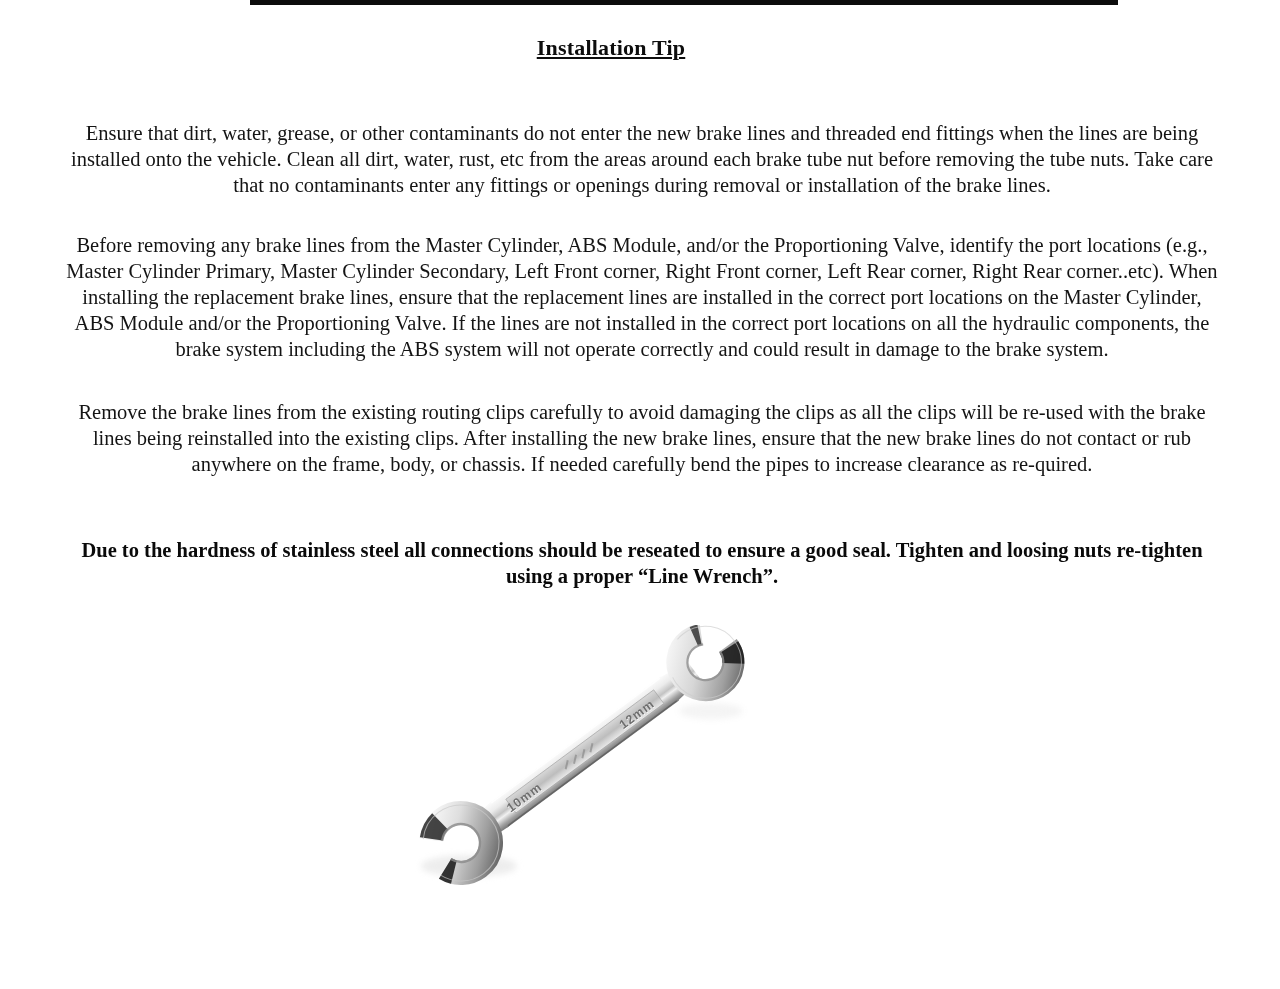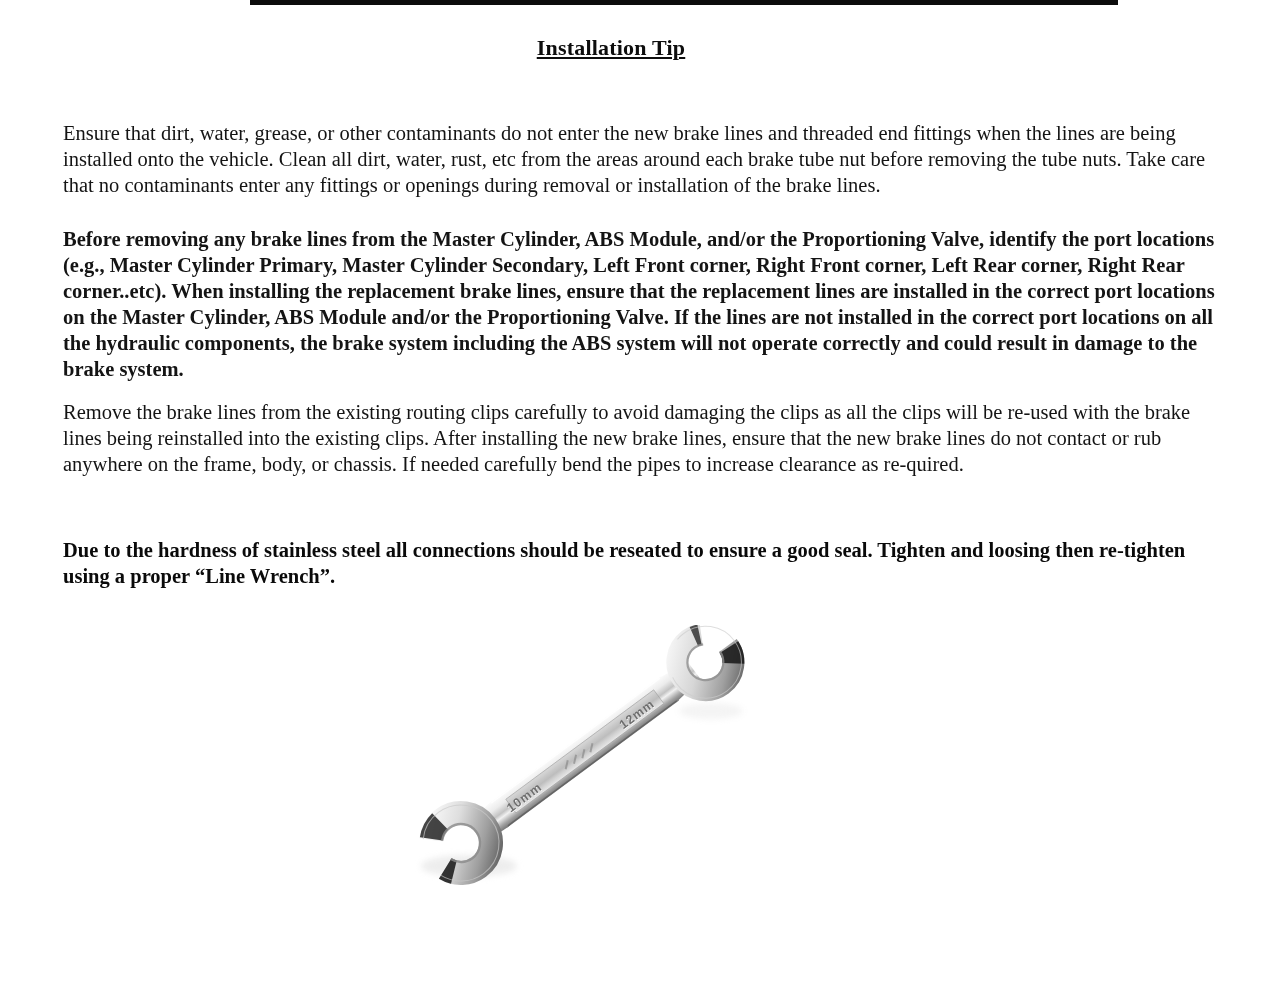--- a/index.html
+++ b/index.html
@@ -41,25 +41,25 @@
     text-decoration: underline;
     letter-spacing: 0.2px;
     color: #0d0d0d;
   }
   .body-text {
     position: absolute;
     left: 63px;
     width: 1158px;
     font-size: 20.5px;
     line-height: 26px;
-    text-align: left;
+    text-align: center;
     color: #141414;
   }
   .p1 { top: 99px; }
-  .p2 { top: 205px; font-weight: bold; }
+  .p2 { top: 211px; }
   .p3 { top: 378px; }
   .bold-note {
     top: 516px;
     font-weight: bold;
     color: #0a0a0a;
   }
   .wrench-box {
     position: absolute;
     left: 415px;
     top: 625px;
@@ -81,21 +81,21 @@
 
   <div class="top-bar"></div>
 
   <div class="title-wrap">
     <span class="title">Installation Tip</span>
   </div>
 
   <p class="body-text p1">Ensure that dirt, water, grease, or other contaminants do not enter the new brake lines and threaded end fittings when the lines are being installed onto the vehicle. Clean all dirt, water, rust, etc from the areas around each brake tube nut before removing the tube nuts. Take care that no contaminants enter any fittings or openings during removal or installation of the brake lines.</p>
   <p class="body-text p2">Before removing any brake lines from the Master Cylinder, ABS Module, and/or the Proportioning Valve, identify the port locations (e.g., Master Cylinder Primary, Master Cylinder Secondary, Left Front corner, Right Front corner, Left Rear corner, Right Rear corner..etc). When installing the replacement brake lines, ensure that the replacement lines are installed in the correct port locations on the Master Cylinder, ABS Module and/or the Proportioning Valve. If the lines are not installed in the correct port locations on all the hydraulic components, the brake system including the ABS system will not operate correctly and could result in damage to the brake system.</p>
   <p class="body-text p3">Remove the brake lines from the existing routing clips carefully to avoid damaging the clips as all the clips will be re-used with the brake lines being reinstalled into the existing clips. After installing the new brake lines, ensure that the new brake lines do not contact or rub anywhere on the frame, body, or chassis. If needed carefully bend the pipes to increase clearance as re-quired.</p>
-  <p class="body-text bold-note">Due to the hardness of stainless steel all connections should be reseated to ensure a good seal. Tighten and loosing then re-tighten using a proper “Line Wrench”.</p>
+  <p class="body-text bold-note">Due to the hardness of stainless steel all connections should be reseated to ensure a good seal. Tighten and loosing nuts re-tighten using a proper “Line Wrench”.</p>
 
   <div class="wrench-box">
     <svg width="340" height="260" viewBox="0 0 340 260" xmlns="http://www.w3.org/2000/svg">
       <defs>
         <linearGradient id="shaftGrad" gradientUnits="userSpaceOnUse" x1="0" y1="-16" x2="0" y2="16">
           <stop offset="0" stop-color="#fdfdfd"></stop>
           <stop offset="0.28" stop-color="#ececec"></stop>
           <stop offset="0.5" stop-color="#c3c3c3"></stop>
           <stop offset="0.62" stop-color="#f1f1f1"></stop>
           <stop offset="0.82" stop-color="#a2a2a2"></stop>

